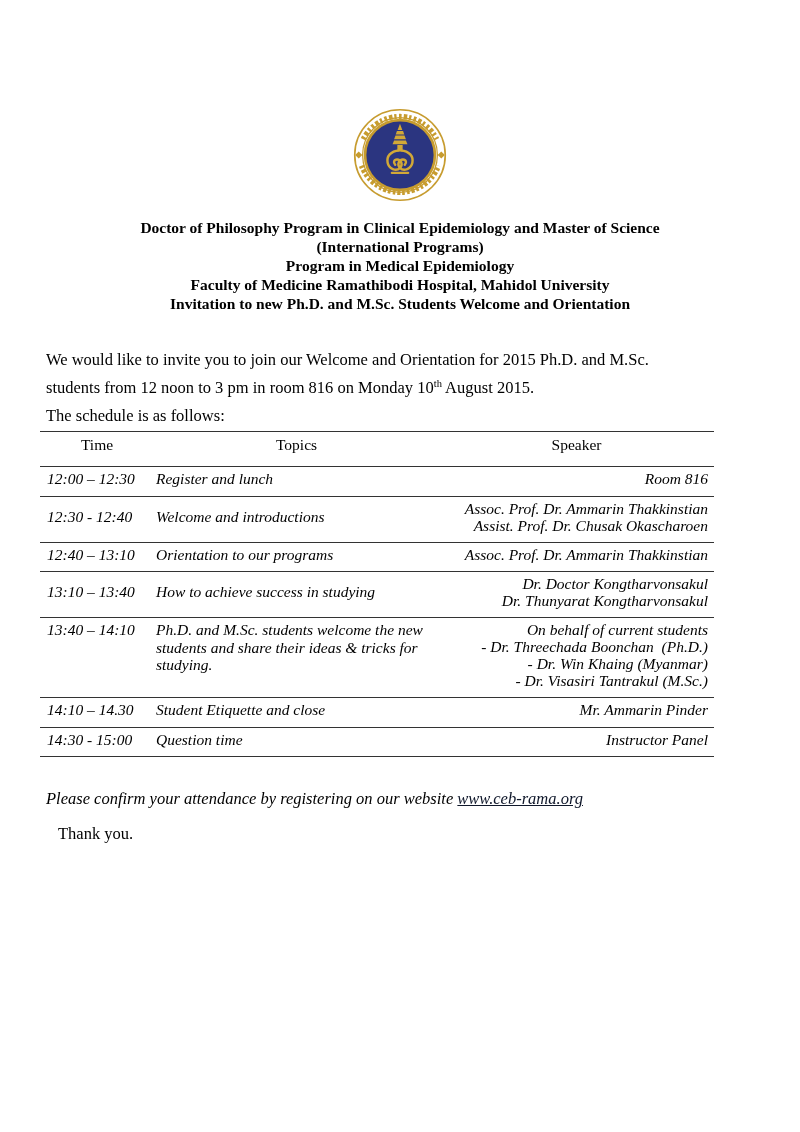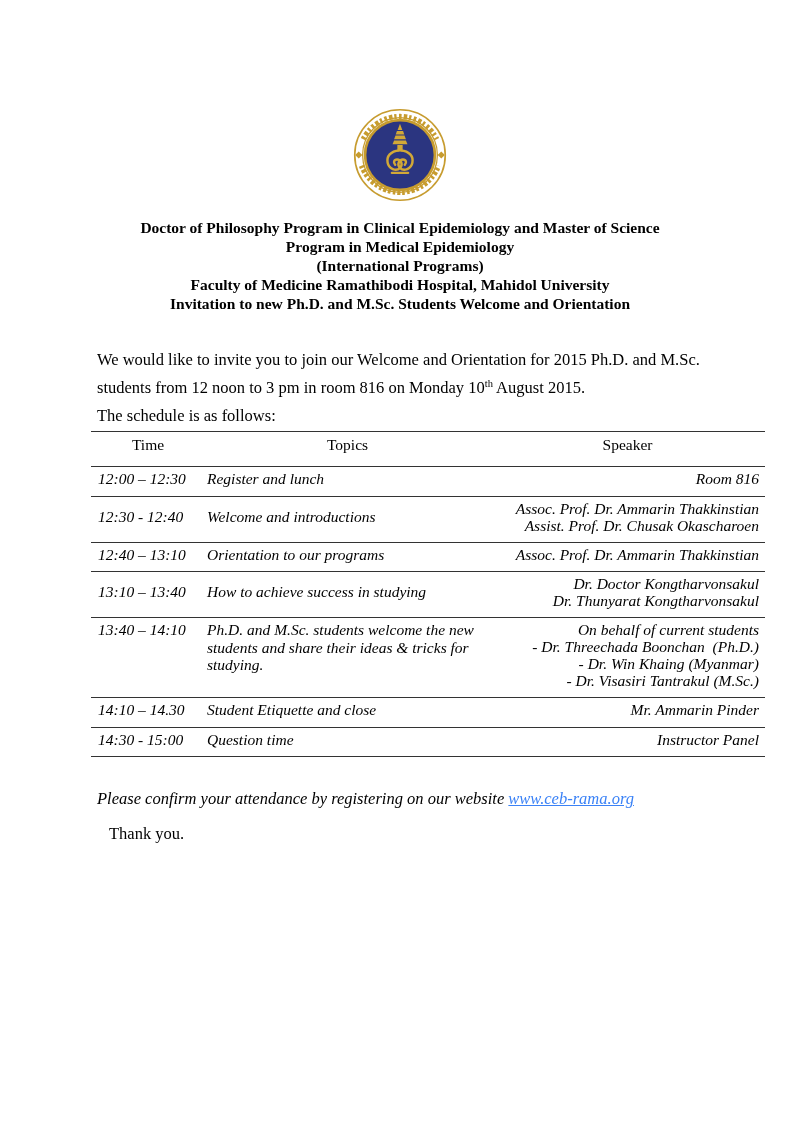--- a/index.html
+++ b/index.html
@@ -22,21 +22,21 @@
     justify-content: center;
   }
   .title-block {
     margin-top: 12px;
     text-align: center;
     font-weight: bold;
     font-size: 15.5px;
     line-height: 19px;
   }
   .content {
-    padding-left: 91px;
+    padding-left: 40px;
     padding-right: 40px;
   }
   .intro {
     margin-top: 33px;
     margin-left: 6px;
     width: 616px;
     font-size: 16.5px;
     line-height: 28px;
   }
   .intro sup {
@@ -116,22 +116,22 @@
 
         <path d="M45.2 41.5 c-8.5 0.5 -12.5 6 -11.3 12 c1.2 6 8.2 9 12.2 5 c3 -3 1 -8 -3 -8 c-3 0 -4 3.2 -1.8 5" fill="none" stroke="#D2A837" stroke-width="2.4" stroke-linecap="round"></path>
         <path d="M46.8 41.5 c8.5 0.5 12.5 6 11.3 12 c-1.2 6 -8.2 9 -12.2 5 c-3 -3 -1 -8 3 -8 c3 0 4 3.2 1.8 5" fill="none" stroke="#D2A837" stroke-width="2.4" stroke-linecap="round"></path>
         <path d="M38 63.5 h16" stroke="#D2A837" stroke-width="2.2" stroke-linecap="round"></path>
       </svg>
     </span>
   </div>
 
   <div class="title-block">
     <div>Doctor of Philosophy Program in Clinical Epidemiology and Master of Science</div>
+    <div>(International Programs)</div>
     <div>Program in Medical Epidemiology</div>
-    <div>(International Programs)</div>
     <div>Faculty of Medicine Ramathibodi Hospital, Mahidol University</div>
     <div>Invitation to new Ph.D. and M.Sc. Students Welcome and Orientation</div>
   </div>
 
   <div class="content">
 
     <div class="intro">
       <span>We would like to invite you to join our Welcome and Orientation for 2015 Ph.D. and M.Sc. students from 12 noon to 3 pm in room 816 on Monday 10</span><sup>th</sup><span> August 2015.</span>
     </div>
     <div class="schedule-line">The schedule is as follows:</div>
@@ -201,18 +201,18 @@
           <td class="time-col">14:30 - 15:00</td>
           <td>Question time</td>
           <td>
             <div class="speaker-line">Instructor Panel</div>
           </td>
         </tr>
       </tbody>
     </table>
 
     <p class="confirm">
-      <span>Please confirm your attendance by registering on our website </span><a href="#" style="color: #3b82f6;">www.ceb-rama.org</a>
+      <span>Please confirm your attendance by registering on our website </span><a href="#" style="color: #0f172a;">www.ceb-rama.org</a>
     </p>
     <p class="thanks">Thank you.</p>
 
   </div>
 </div>
 
 </body></html>

